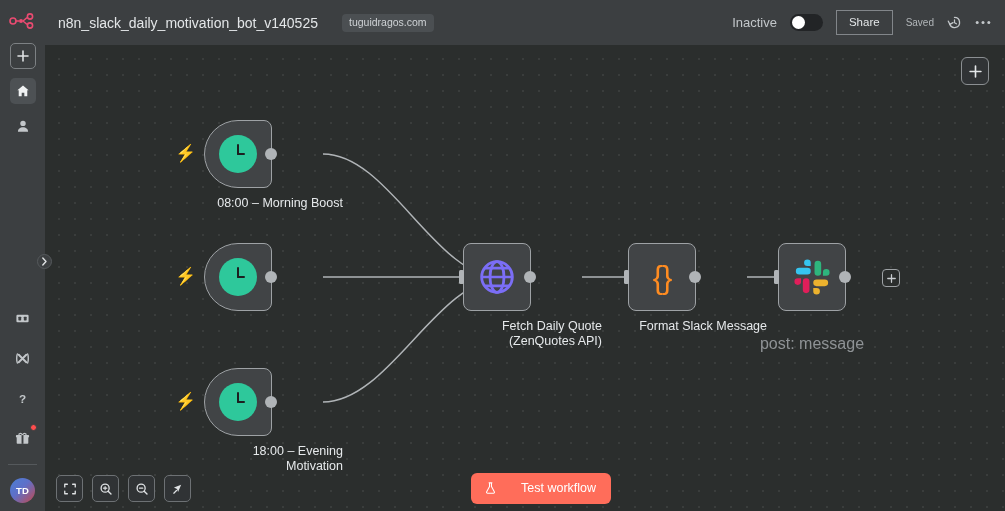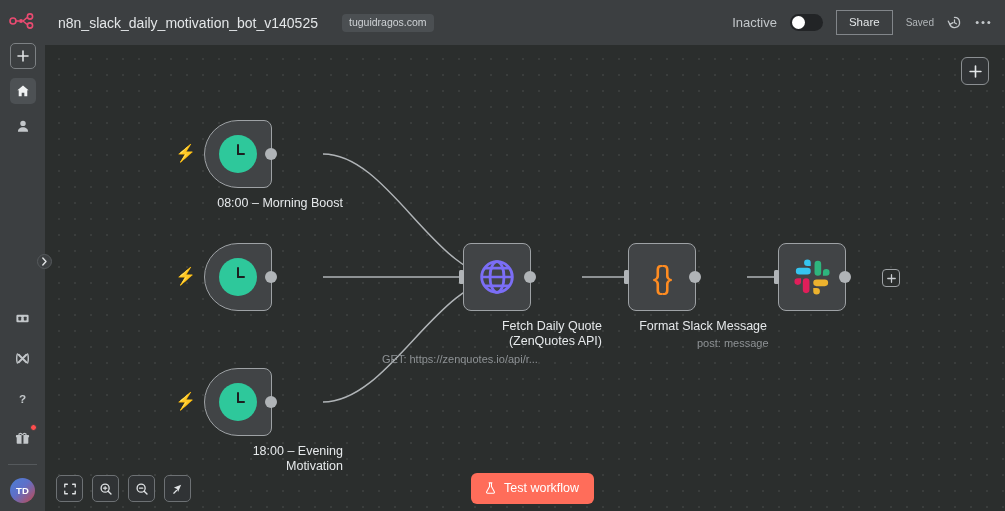--- a/index.html
+++ b/index.html
@@ -156,22 +156,22 @@
   .node-label {
     position: absolute; top: 76px; left: 50%;
     transform: translateX(-50%);
     width: 210px; text-align: right;
     color: #e6e9eb; font-size: 12.5px; line-height: 15px;
     white-space: pre-line;
   }
   .node-sub {
     position: absolute; left: 50%;
     transform: translateX(-50%);
-    width: 230px; text-align: left;
-    color: #8e9295; font-size: 11px; line-height: 13px;
+    width: 230px; text-align: center;
+    color: #8e9295; font-size: 16px; line-height: 13px;
   }
   .clock-icon {
     width: 38px; height: 38px; border-radius: 50%;
     background: #2ec89b; position: relative;
   }
   .clock-icon::before, .clock-icon::after {
     content: ''; position: absolute; background: #1d1f20; border-radius: 1px;
   }
   .clock-icon::before { left: 18px; top: 9px; width: 2.2px; height: 11px; }
   .clock-icon::after  { left: 18px; top: 18px; width: 8px;  height: 2.2px; }
@@ -191,21 +191,21 @@
     border: 1px solid #6d7174; background: #303335;
     display:flex; align-items:center; justify-content:center;
     color: #dfe2e4;
   }
   .test-btn {
     position: absolute; left: 426px; bottom: 7px;
     background: #ff6d5a; color: #ffffff;
     border: none; border-radius: 6px;
     font-size: 12.5px; font-family: inherit;
     padding: 8px 15px 9px 13px;
-    display: flex; align-items: center; gap: 7px;
+    display: flex; align-items: center; gap: 24px;
   }
 </style>
 </head>
 <body>
 
 <div id="app">
 
   <div class="sidebar">
     <div class="logo">
       <svg width="28" height="16" viewBox="0 0 28 16">
@@ -378,21 +378,20 @@
           <svg width="40" height="40" viewBox="0 0 24 24">
             <circle cx="12" cy="12" r="9.2" fill="none" stroke="#7b6ef6" stroke-width="1.7"></circle>
             <ellipse cx="12" cy="12" rx="4.2" ry="9.2" fill="none" stroke="#7b6ef6" stroke-width="1.7"></ellipse>
             <path d="M2.9 12h18.2M4.3 6.7h15.4M4.3 17.3h15.4" stroke="#7b6ef6" stroke-width="1.6" fill="none"></path>
           </svg>
         </div>
         <div class="port-out"></div>
       </div>
       <div class="node-label">Fetch Daily Quote
 (ZenQuotes API)</div>
-      <div class="node-sub" style="top:110px; left:50%;">GET: https://zenquotes.io/api/r...</div>
     </div>
 
     <div class="node regular" style="left:583px; top:198px;">
       <div class="node-box">
         <div class="selected-ring"></div>
         <div class="port-in"></div>
         <div class="node-inner">
             <span class="brace">{}</span>
           </div>
         <div class="port-out"></div>

